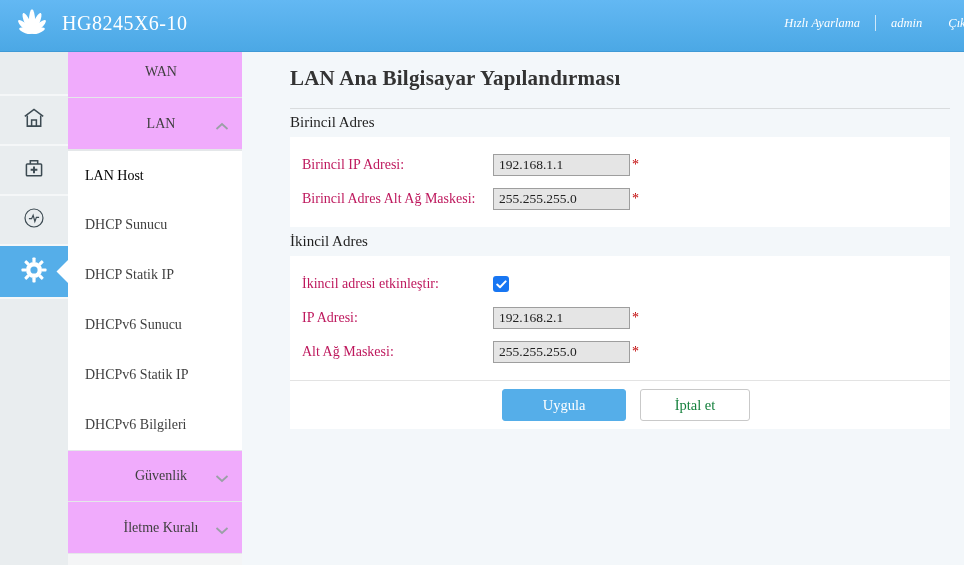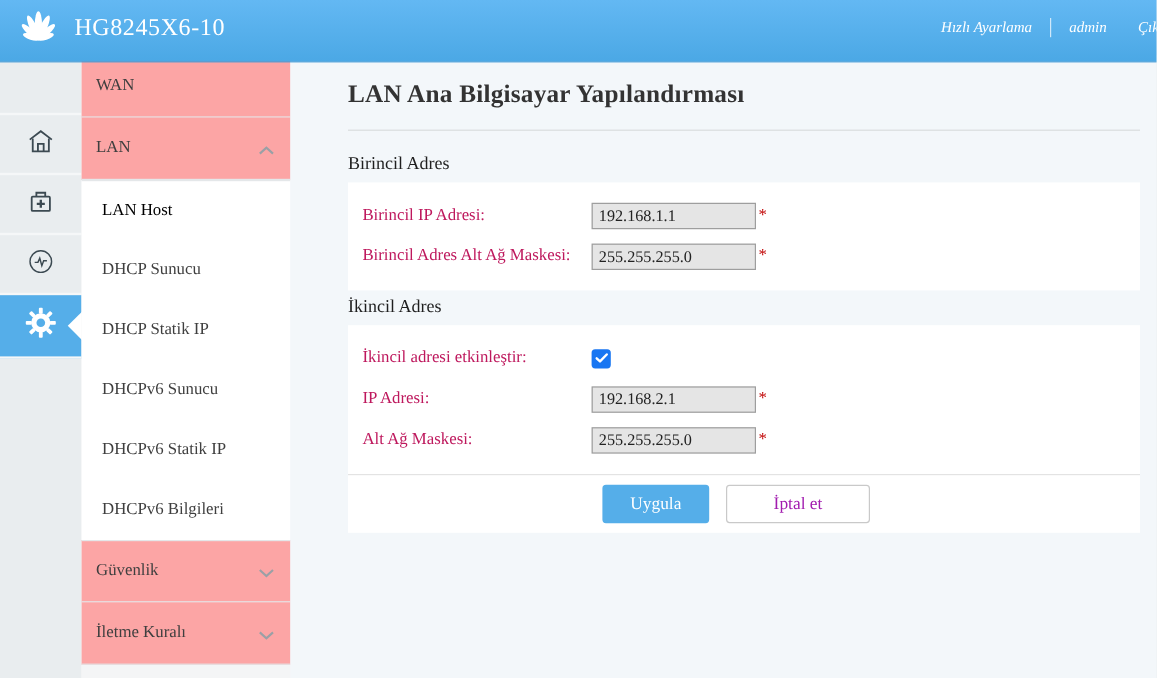--- a/index.html
+++ b/index.html
@@ -46,59 +46,59 @@
 
   
   .submenu {
     position:absolute; left:68px; top:46px; width:174px; height:519px;
     display:flex; flex-direction:column; background:#f4f5f6; font-size:14px; color:#3f3f3f;
   }
   .sm-item {
     flex:0 0 auto; display:flex; align-items:center; cursor:pointer; position:relative;
     border-bottom:1px solid #e4e7e9;
   }
-  .sm-group { height:52px; background:#fca5a5; padding-left:12px; }
+  .sm-group { height:52px; background:#f0abfc; padding-left:12px;justify-content:center; }
   .sm-sub   { height:50px; background:#ffffff; padding-left:17px; border-bottom:none; }
   .sm-sub.active { color:#000000; }
   .sm-item .chev { position:absolute; right:13px; top:50%; margin-top:-5px; }
   .sm-stub { flex:1 1 auto; background:#f4f5f6; }
   .sm-white-top { border-top:1px solid #e4e7e9; }
 
   
   .main {
     position:absolute; left:242px; top:46px; width:722px; height:519px;
     background:#f3f7fa; padding-left:48px; overflow:hidden;
   }
   .content { width:660px; }
   .page-title { font-size:21px; font-weight:bold; color:#333; margin-top:20px; letter-spacing:0.2px; }
   .title-divider { height:1px; background:#d9dcde; margin-top:17px; }
   .page-desc {
     font-family:"Liberation Sans", sans-serif; font-size:13px; color:#585c5e;
     line-height:16.5px; margin-top:8px;
   }
-  .sec-heading { font-size:15px; font-weight:normal; color:#1f1f1f; margin-top:20px; }
+  .sec-heading { font-size:15px; font-weight:normal; color:#1f1f1f; margin-top:5px; }
   .panel { background:#fff; margin-top:6px; padding:11px 0 11px 12px; }
   .form-row { display:flex; align-items:center; height:34px; }
   .form-row label { width:191px; flex:0 0 auto; font-size:14px; color:#be185d; }
   .txt-input {
     width:137px; height:22px; border:1px solid #9e9e9e; padding:1px 5px;
     font-family:"Liberation Serif", serif; font-size:13.5px; color:#222; background:#e5e5e5;
   }
   .req { color:#c00000; font-size:14px; margin-left:2px; }
   .checkbox {
     width:16px; height:16px; background:#1876f2; border-radius:3px;
     display:flex; align-items:center; justify-content:center; cursor:pointer;
   }
   .button-bar {
     background:#fff; border-top:1px solid #e3e3e3; height:49px;
     display:flex; align-items:center; padding-left:212px; gap:14px;
   }
   .btn { height:32px; font-family:"Liberation Serif", serif; font-size:14.5px; border-radius:3px; cursor:pointer; }
-  .btn-primary { width:89px; background:#55aee9; border:1px solid #55aee9; color:#fff; }
-  .btn-secondary { width:120px; background:#fff; border:1px solid #c9c9c9; color:#a21caf; }
+  .btn-primary { width:124px; background:#55aee9; border:1px solid #55aee9; color:#fff; }
+  .btn-secondary { width:110px; background:#fff; border:1px solid #c9c9c9; color:#15803d; }
 </style>
 </head>
 <body>
 
 <div class="screen">
 
   <header class="topbar">
     <div class="brand">
       <span>
         <svg width="44" height="36" viewBox="0 0 48 40">

